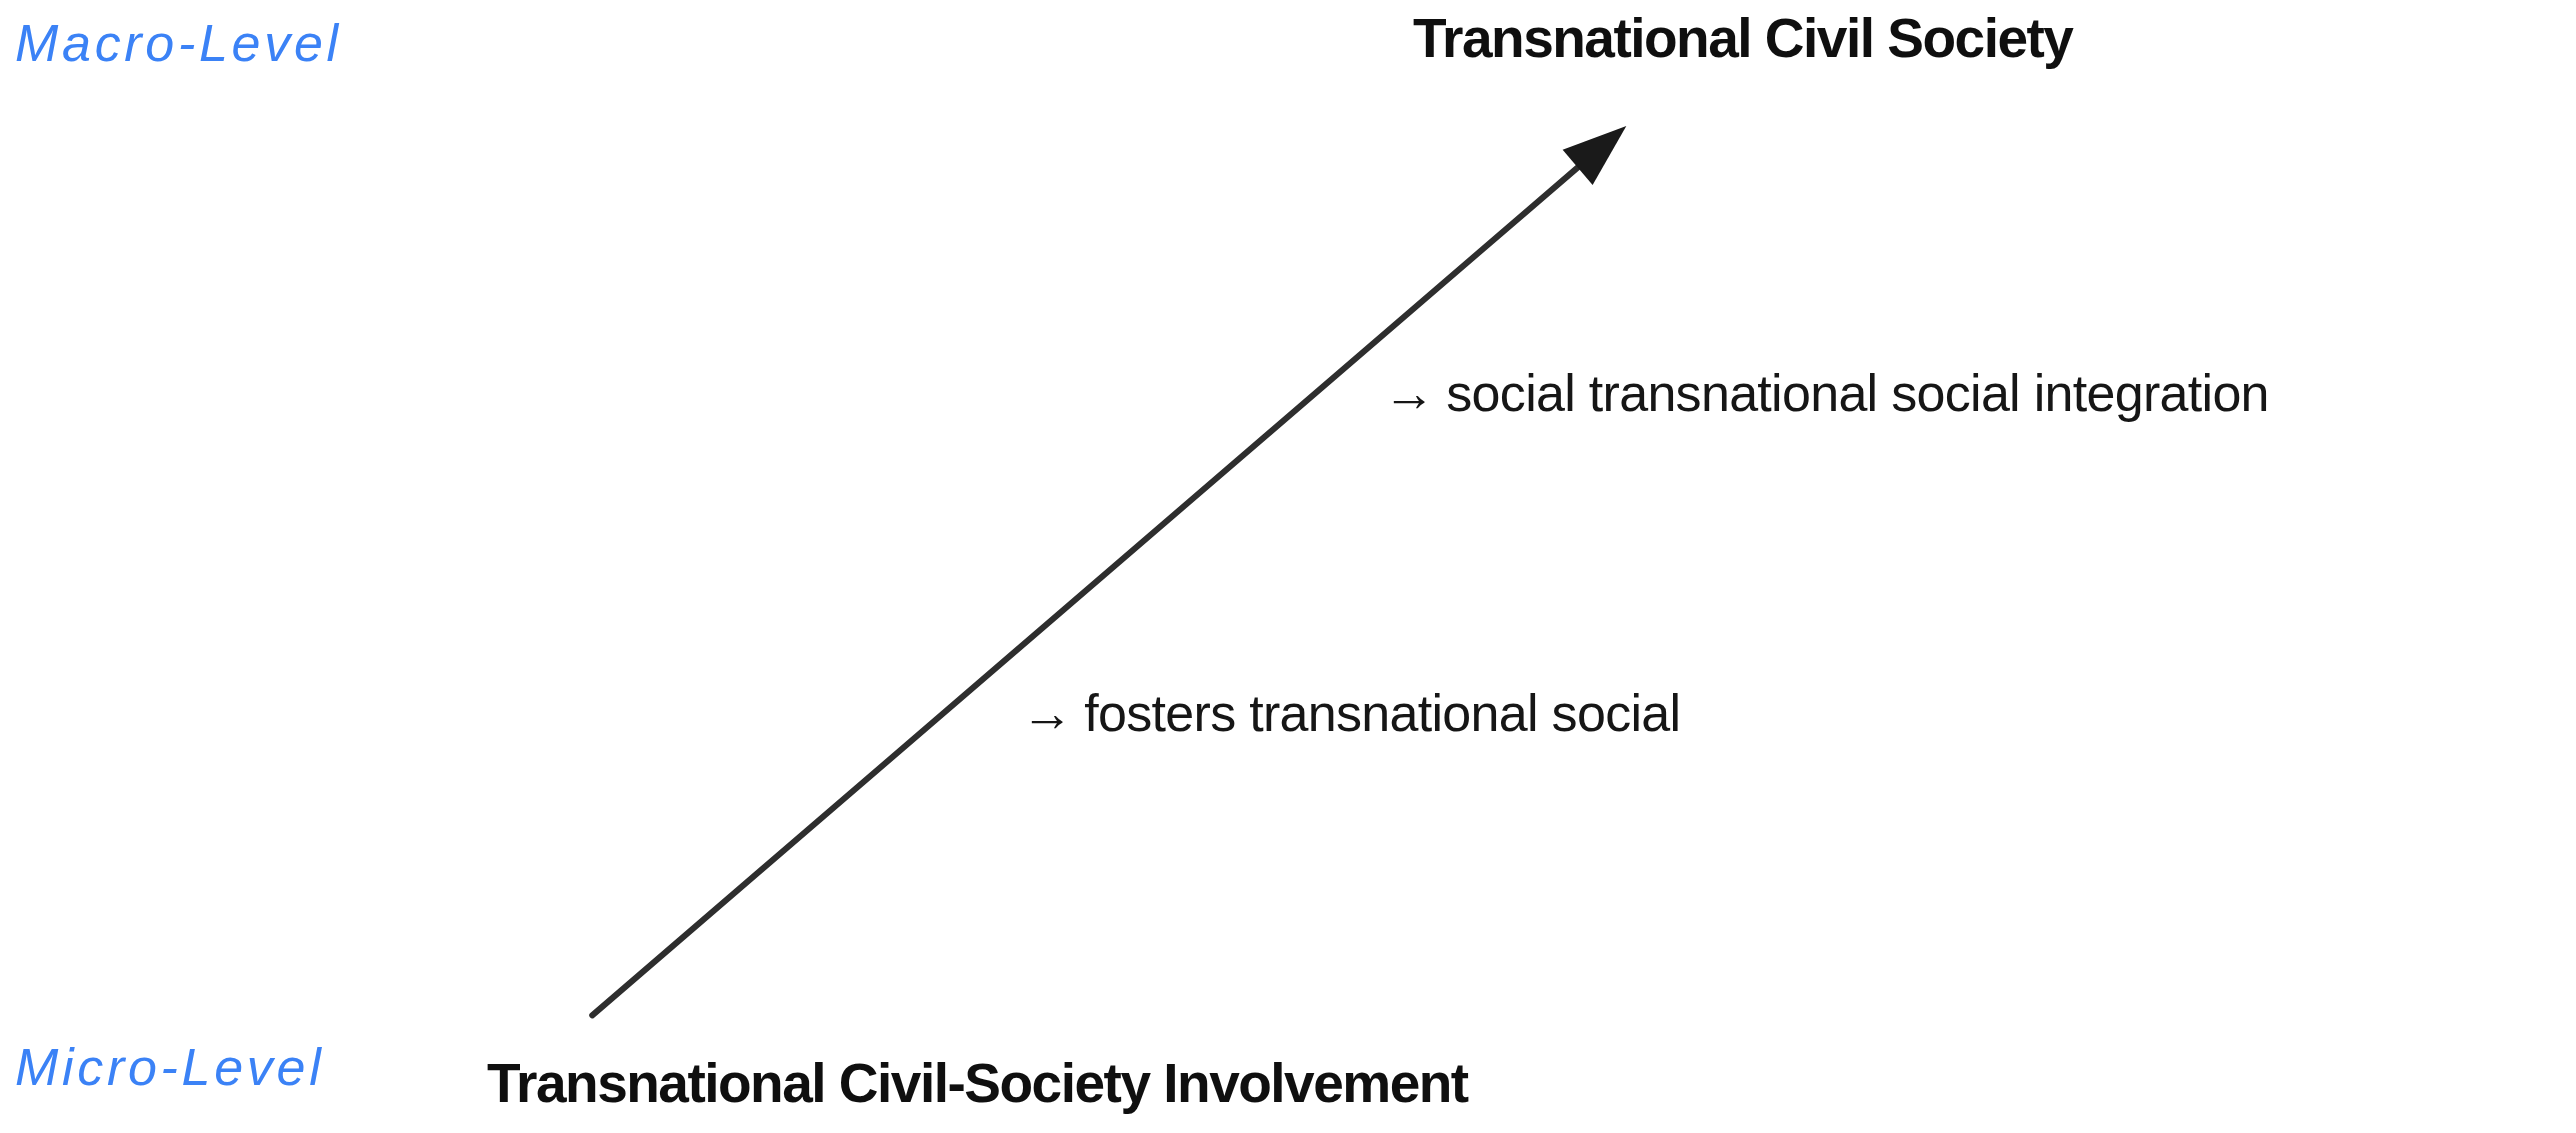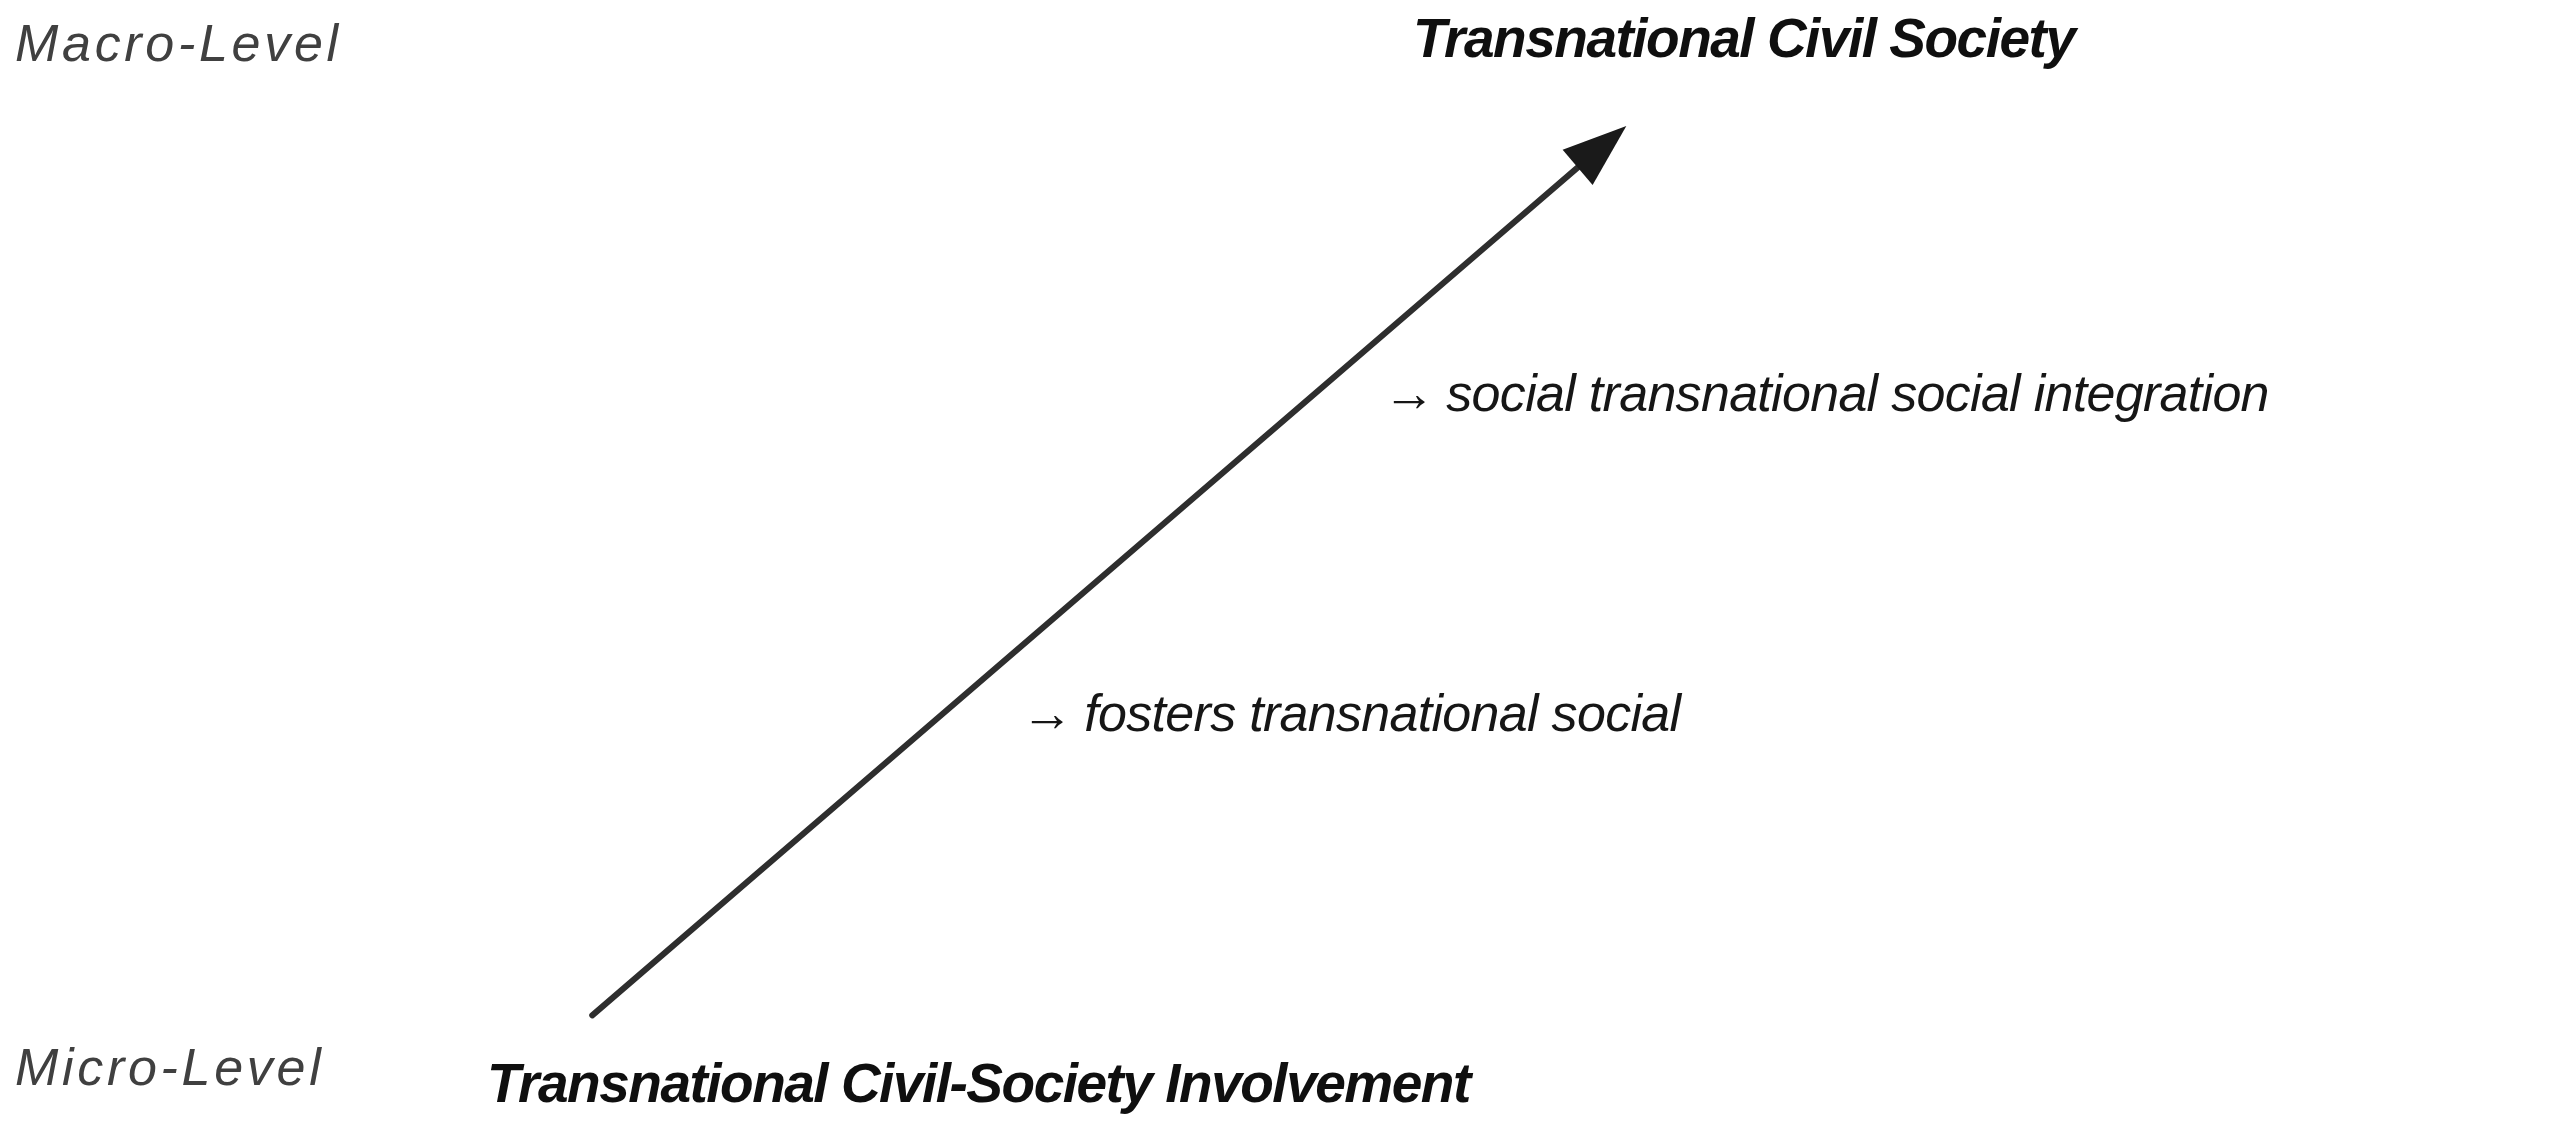--- a/index.html
+++ b/index.html
@@ -9,27 +9,27 @@
   }
   #page {
     position: relative;
     width: 2576px;
     height: 1133px;
     background: #ffffff;
     overflow: hidden;
     font-family: "Liberation Sans", sans-serif;
     color: #141414;
   }
-  .abs { position: absolute; line-height: 1; white-space: nowrap; font-style: italic; }
+  .abs { position: absolute; line-height: 1; white-space: nowrap; }
 
   .level-label {
     font-style: italic;
     font-size: 52px;
     letter-spacing: 3.7px;
-    color: #404040;
+    color: #3b82f6;
   }
   .node-label {
     font-weight: bold;
     font-size: 55px;
     letter-spacing: -1.5px;
     color: #0f0f0f;
   }
   .annotation {
     font-size: 52px;
     letter-spacing: -0.7px;

